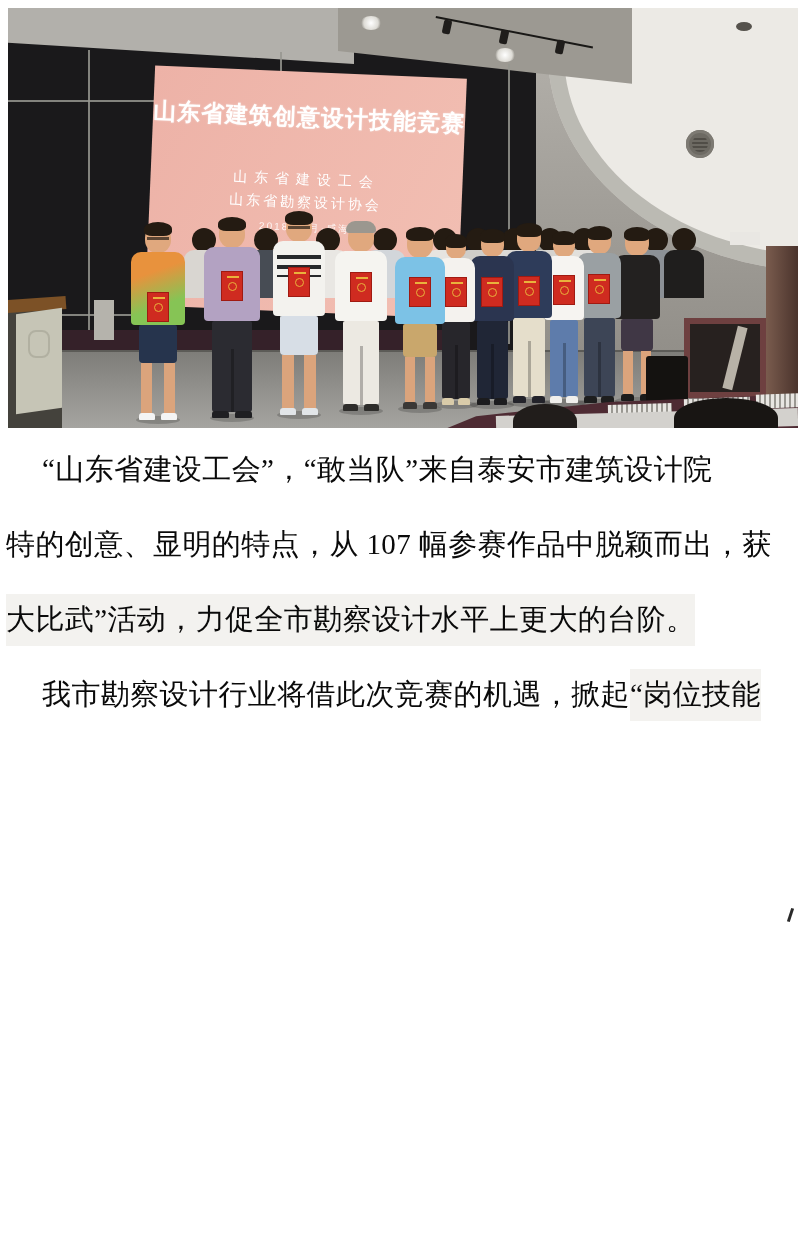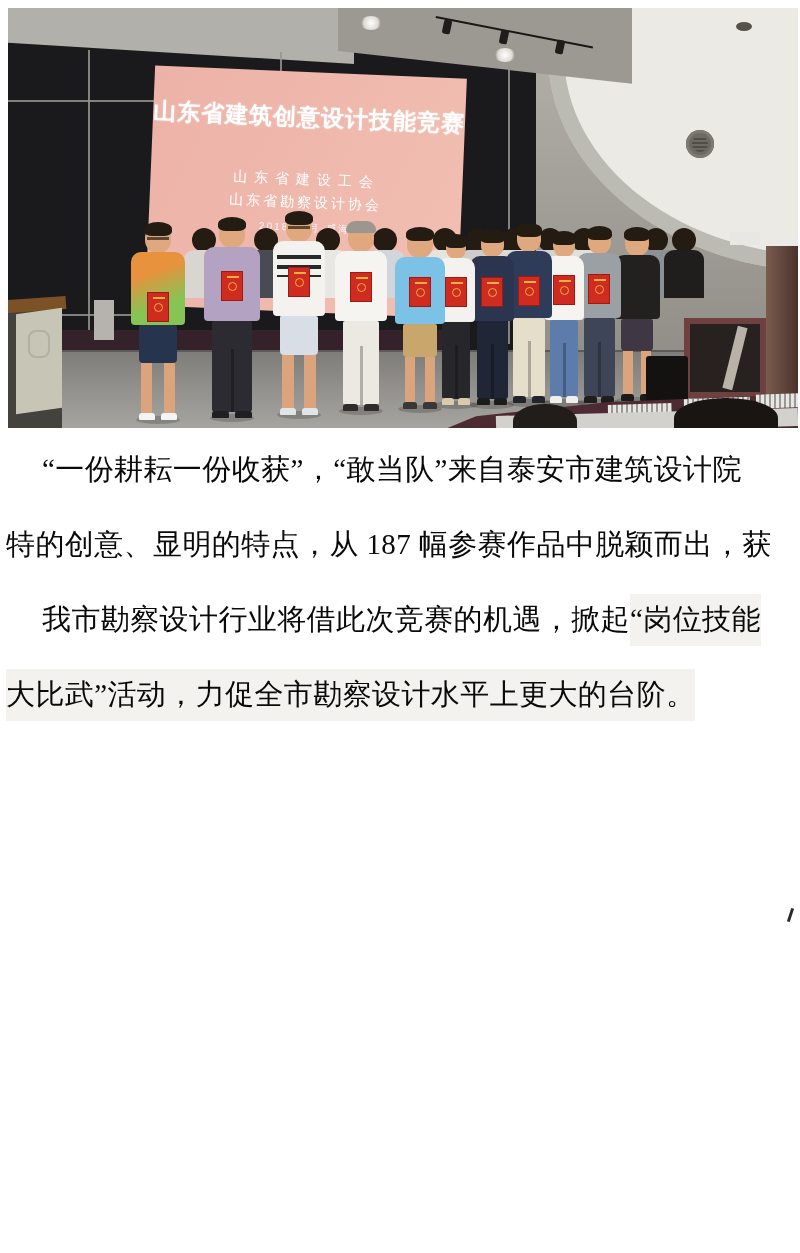--- a/index.html
+++ b/index.html
@@ -315,19 +315,19 @@
         <div class="abs" style="left: 9.88px; top: 167px; width: 13.5408px; height: 7px; border-radius: 3px 3px 1px 1px; background: rgb(27, 27, 27);"></div>
         <div class="abs" style="left: 28.5792px; top: 167px; width: 13.5408px; height: 7px; border-radius: 3px 3px 1px 1px; background: rgb(27, 27, 27);"></div>
       </div>
       <div class="abs" style="left: 505px; top: 396px; width: 64px; height: 34px; border-radius: 50% 50% 4px 4px; background: rgb(33, 29, 27); z-index: 45;"></div>
       <div class="abs" style="left: 666px; top: 390px; width: 104px; height: 40px; border-radius: 50% 50% 4px 4px; background: rgb(24, 21, 19); z-index: 45;"></div>
     </div>
 </div>
 
 <div class="article">
   <div>
-      <div class="line first"><span>“一份耕耘一份收获”，“敢当队”来自泰安市建筑设计院</span></div>
-      <div class="line"><span>特的创意、显明的特点，从 187 幅参赛作品中脱颖而出，获</span></div>
+      <div class="line first"><span>“山东省建设工会”，“敢当队”来自泰安市建筑设计院</span></div>
+      <div class="line"><span>特的创意、显明的特点，从 107 幅参赛作品中脱颖而出，获</span></div>
+      <div class="line"><span class="hl">大比武”活动，力促全市勘察设计水平上更大的台阶。</span></div>
       <div class="line first"><span>我市勘察设计行业将借此次竞赛的机遇，掀起</span><span class="hl">“岗位技能</span></div>
-      <div class="line"><span class="hl">大比武”活动，力促全市勘察设计水平上更大的台阶。</span></div>
     </div>
 </div>
 <div class="abs sig-artifact"></div>
 
 </body></html>

